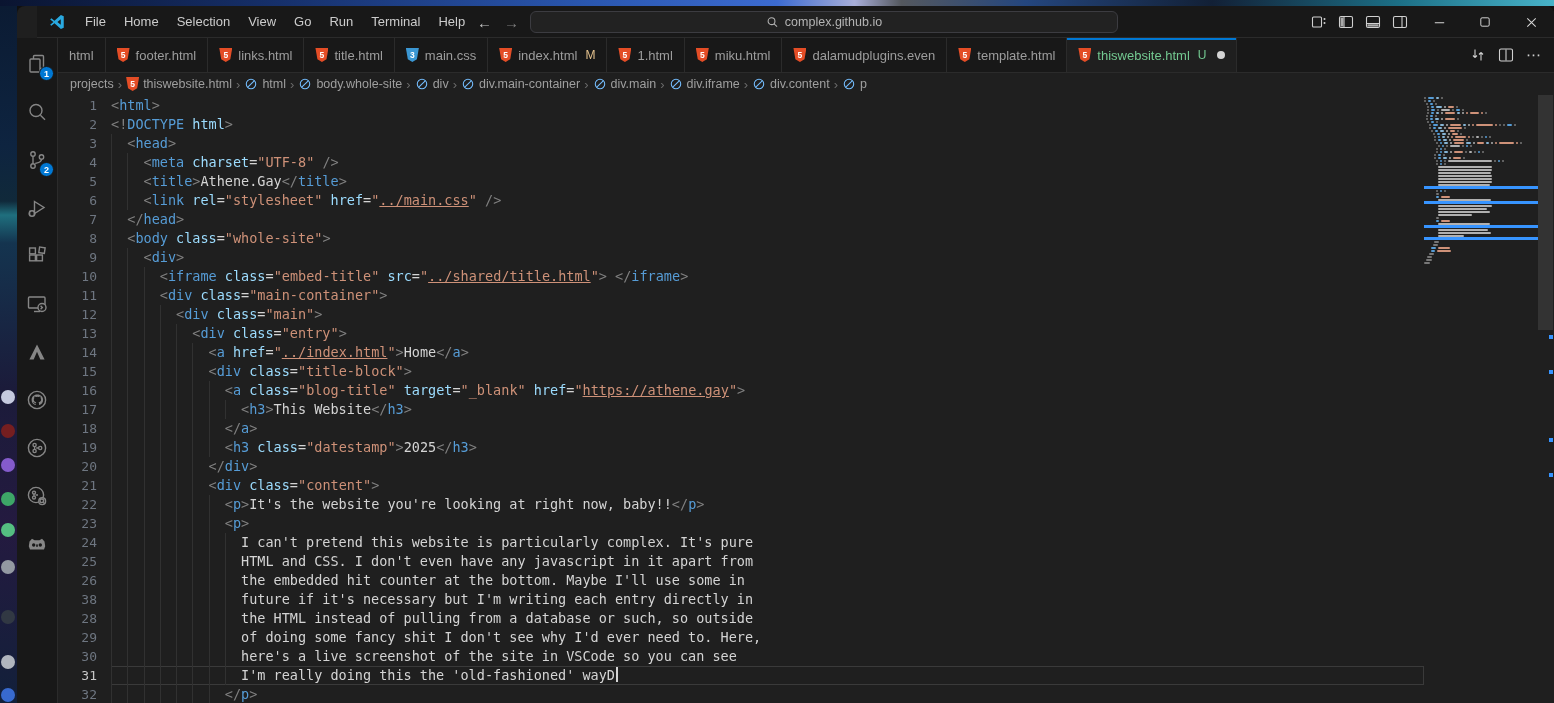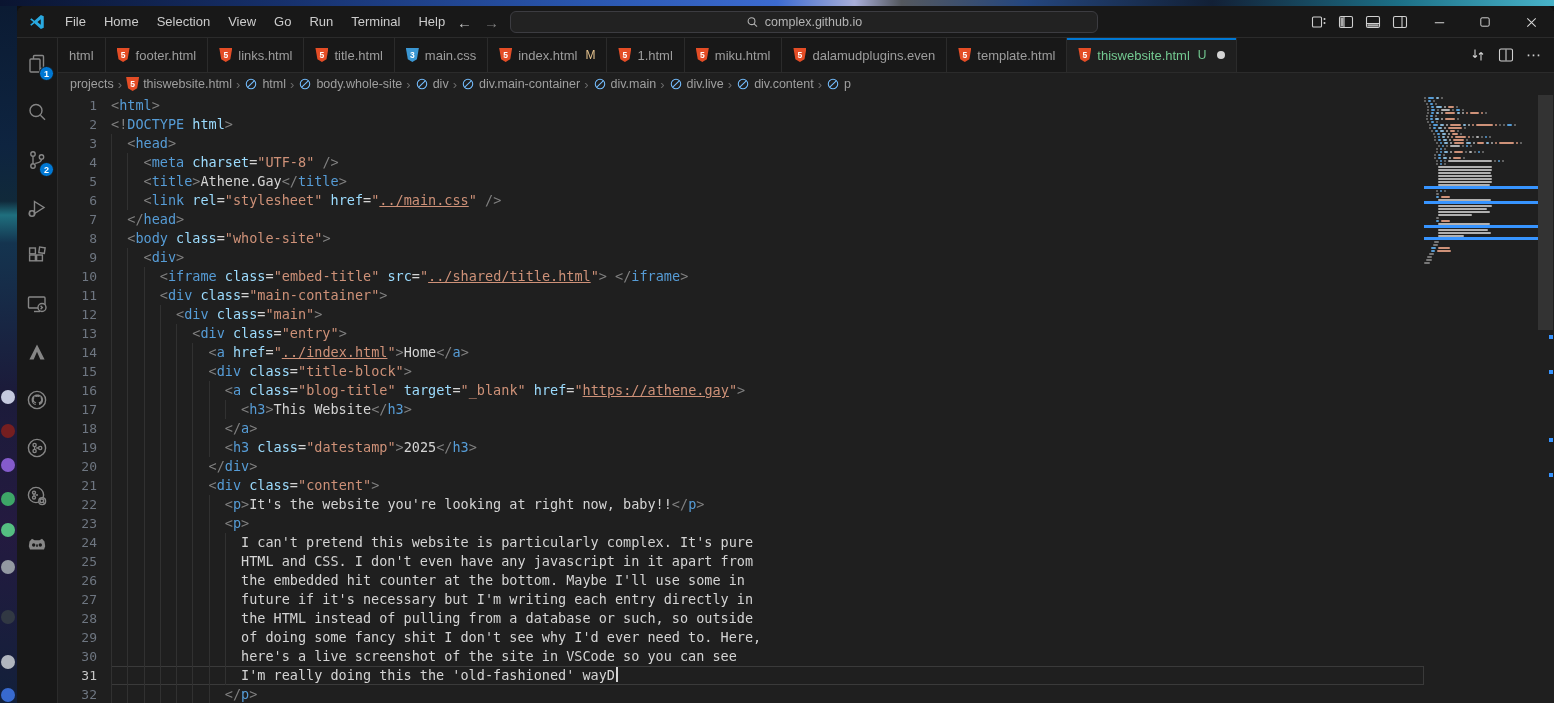--- a/index.html
+++ b/index.html
@@ -14,21 +14,21 @@
   .screen{position:relative; width:1554px; height:703px; overflow:hidden; background:#101010;}
 
   
   .wp-top{position:absolute; left:0; top:0; width:1554px; height:6px;
     background:linear-gradient(90deg,#0a1430 0%,#16306b 18%,#2a57b0 38%,#3c6bd0 50%,#a8aed8 55%,#54585e 58%,#24467e 66%,#122036 78%,#1c6f86 90%,#48b3c9 100%);}
   .wp-left{position:absolute; left:0; top:6px; width:17px; height:697px; overflow:hidden;
     background:linear-gradient(180deg,#0b1b33 0%,#0e2440 20%,#10293a 28%,#1f6f7e 30%,#14344f 34%,#1b1b3a 55%,#241a40 75%,#12203a 100%);}
   .wp-dot{position:absolute; left:1px; width:14px; height:14px; border-radius:50%; filter:blur(.7px); opacity:.95;}
 
   .window{position:absolute; left:17px; top:6px; right:0; bottom:0;
-    background:var(--editor-bg); border-radius:8px 8px 0 0; overflow:hidden;}
+    background:var(--editor-bg); border-radius:8px 8px 0 0; overflow:hidden;padding-left:20px;}
 
   
   .titlebar{position:relative; height:32px; background:var(--bar-bg);
     border-bottom:1px solid var(--border); display:flex; align-items:center;}
   .vs-logo{width:18px; height:18px; margin:0 10px 0 11px; flex:0 0 auto;}
   .menubar{display:flex; height:100%;}
   .menu-item{color:#cccccc; font-size:13px; line-height:31px; padding:0 9px; border-radius:5px; cursor:default;}
   .nav-arrows{position:absolute; left:440px; top:0; height:32px; display:flex; gap:12px; align-items:center;}
   .nav-arrows span{font-size:15px;}
   .nav-back{color:#c5c5c5;} .nav-fwd{color:#7e7e7e;}
@@ -435,21 +435,21 @@
               <span>div.main</span>
             </span>
             <span class="bc-sep">›</span>
             <span class="bc-item">
               <span>
                 <svg viewBox="0 0 16 16" width="14" height="14">
                   <circle cx="8" cy="8" r="5.4" fill="none" stroke="#75beff" stroke-width="1.2"></circle>
                   <path d="M4.6 11.4 11.4 4.6" stroke="#75beff" stroke-width="1.2"></path>
                 </svg>
               </span>
-              <span>div.live</span>
+              <span>div.iframe</span>
             </span>
             <span class="bc-sep">›</span>
             <span class="bc-item">
               <span>
                 <svg viewBox="0 0 16 16" width="14" height="14">
                   <circle cx="8" cy="8" r="5.4" fill="none" stroke="#75beff" stroke-width="1.2"></circle>
                   <path d="M4.6 11.4 11.4 4.6" stroke="#75beff" stroke-width="1.2"></path>
                 </svg>
               </span>
               <span>div.content</span>
@@ -487,21 +487,21 @@
               <div class="ln-num">17</div>
               <div class="ln-num">18</div>
               <div class="ln-num">19</div>
               <div class="ln-num">20</div>
               <div class="ln-num">21</div>
               <div class="ln-num">22</div>
               <div class="ln-num">23</div>
               <div class="ln-num">24</div>
               <div class="ln-num">25</div>
               <div class="ln-num">26</div>
-              <div class="ln-num">27</div>
+              <div class="ln-num">38</div>
               <div class="ln-num">28</div>
               <div class="ln-num">29</div>
               <div class="ln-num">30</div>
               <div class="ln-num active">31</div>
               <div class="ln-num">32</div>
             </div>
           <div class="code" id="code">
               <pre class="cl"><span class="tk-pun">&lt;</span><span class="tk-tag">html</span><span class="tk-pun">&gt;</span></pre>
               <pre class="cl"><span class="tk-pun">&lt;!</span><span class="tk-tag">DOCTYPE</span><span class="tk-txt"> </span><span class="tk-attr">html</span><span class="tk-pun">&gt;</span></pre>
               <pre class="cl"><span class="ig" style="left: 0ch;"></span>  <span class="tk-pun">&lt;</span><span class="tk-tag">head</span><span class="tk-pun">&gt;</span></pre>

